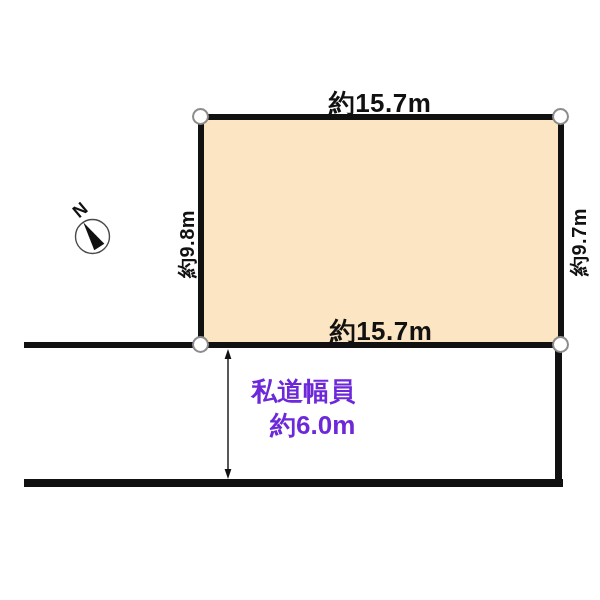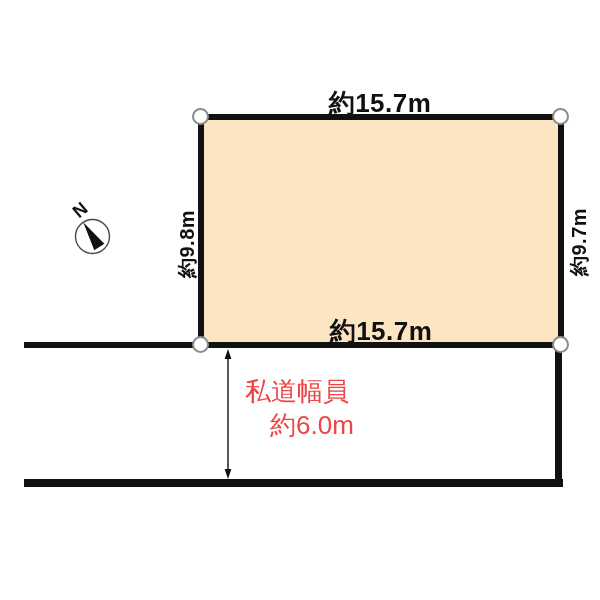--- a/index.html
+++ b/index.html
@@ -39,22 +39,22 @@
              transform:rotate(-90deg);font-size:20px;}
 
   
   .road-line{position:absolute;background:#111111;}
   .road-upper{left:24px;top:342px;width:180px;height:6px;}
   .road-lower{left:24px;top:479px;width:539px;height:8px;}
   .road-right{left:555px;top:345px;width:7px;height:136px;}
 
   
   .road-label{
-    position:absolute;left:245px;top:374px;color:#ef4444;
-    font-size:26px;font-weight:400;line-height:34px;white-space:nowrap;
+    position:absolute;left:245px;top:374px;color:#6d28d9;
+    font-size:26px;font-weight:700;line-height:34px;white-space:nowrap;text-align:right;
   }
   .road-label .l2{display:block;margin-left:25px;}
 
   .abs-svg{position:absolute;}
 </style>
 </head>
 <body>
 
 <div class="canvas">
 

